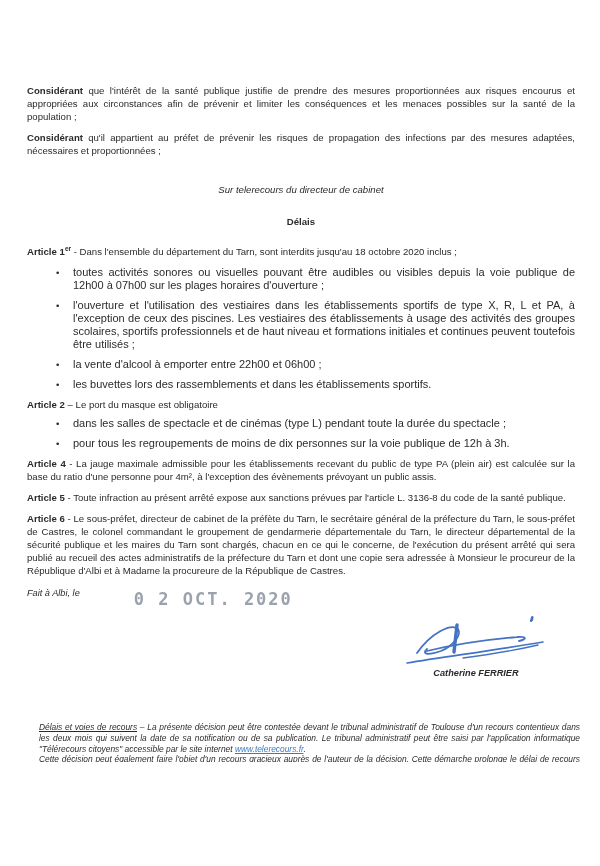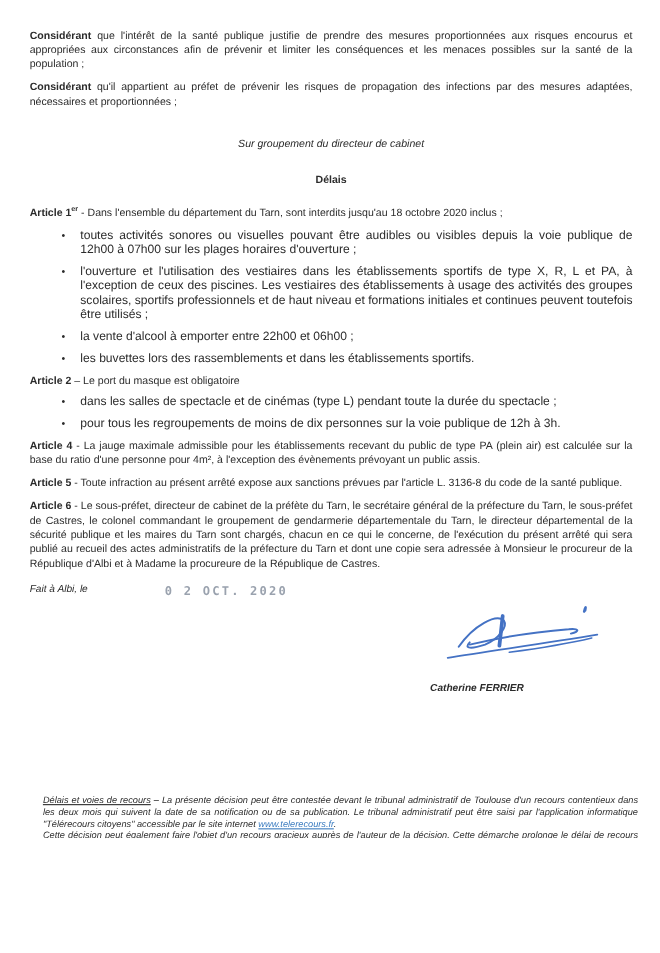--- a/index.html
+++ b/index.html
@@ -3,21 +3,21 @@
 <meta charset="utf-8">
 <style>
   html,body{margin:0;padding:0;background:#ffffff;}
   .page{
     position:relative;
     width:600px;height:762px;
     box-sizing:border-box;
     background:#ffffff;
     font-family:"Liberation Sans",sans-serif;
     color:#2b2b2b;
-    padding:26px 25px 0 27px;
+    padding:84px 25px 0 27px;
     overflow:hidden;
   }
   .body-text{font-size:9.6px;line-height:13px;text-align:justify;margin:0 0 8px 0;}
   .lbl{font-weight:bold;}
   .center{text-align:center;}
   .italic{font-style:italic;}
   .proposition{margin-top:26px;margin-bottom:0;}
   .arrete{margin-top:19px;margin-bottom:0;font-weight:bold;}
   .article1{margin-top:17px;}
   sup{font-size:6.5px;vertical-align:super;line-height:0;}
@@ -32,40 +32,40 @@
     content:"\2022";
     position:absolute;left:29px;top:0;
     font-size:9.6px;
   }
   .date-row{display:flex;align-items:flex-start;margin-top:10px;gap:40px;}
   .fait{font-style:italic;font-size:9.2px;line-height:12px;}
   .stamp{
     font-family:"DejaVu Sans Mono",monospace;
     font-weight:bold;
     color:#9aa2ae;
-    font-size:11px;
+    font-size:17px;
     letter-spacing:2px;
-    margin-left:30px;
+    margin-left:14px;
     margin-top:2px;
     white-space:nowrap;
   }
   .sig-block{
     width:170px;
     margin-left:auto;
     margin-right:14px;
     margin-top:2px;
     text-align:center;
   }
   .sig-block svg{display:block;margin:0 auto;}
   .signer{
     font-size:9.2px;
     font-style:italic;
     font-weight:bold;
-    margin-top:18px;
-    text-align:left;
+    margin-top:1px;
+    text-align:center;
   }
   .recours{
     position:absolute;
     left:39px;right:20px;top:722px;
     font-style:italic;
     font-size:8.4px;
     line-height:10.8px;
     text-align:justify;
     color:#2b2b2b;
   }
@@ -82,21 +82,21 @@
 </style>
 </head>
 <body>
 
 <div class="page">
 
   <p class="body-text"><span class="lbl">Considérant</span><span> que l'intérêt de la santé publique justifie de prendre des mesures proportionnées aux risques encourus et appropriées aux circonstances afin de prévenir et limiter les conséquences et les menaces possibles sur la santé de la population ;</span></p>
 
   <p class="body-text"><span class="lbl">Considérant</span><span> qu'il appartient au préfet de prévenir les risques de propagation des infections par des mesures adaptées, nécessaires et proportionnées ;</span></p>
 
-  <p class="body-text center italic proposition">Sur groupement du directeur de cabinet</p>
+  <p class="body-text center italic proposition">Sur telerecours du directeur de cabinet</p>
 
   <p class="body-text center arrete">Délais</p>
 
   <p class="body-text article1"><span class="lbl">Article 1</span><sup class="lbl">er</sup><span> - Dans l'ensemble du département du Tarn, sont interdits jusqu'au 18 octobre 2020 inclus ;</span></p>
 
   <ul class="bullets">
     <li><span>toutes activités sonores ou visuelles pouvant être audibles ou visibles depuis la voie publique de 12h00 à 07h00 sur les plages horaires d'ouverture ;</span></li>
     <li><span>l'ouverture et l'utilisation des vestiaires dans les établissements sportifs de type X, R, L et PA, à l'exception de ceux des piscines. Les vestiaires des établissements à usage des activités des groupes scolaires, sportifs professionnels et de haut niveau et formations initiales et continues peuvent toutefois être utilisés ;</span></li>
     <li><span>la vente d'alcool à emporter entre 22h00 et 06h00 ;</span></li>
     <li><span>les buvettes lors des rassemblements et dans les établissements sportifs.</span></li>

